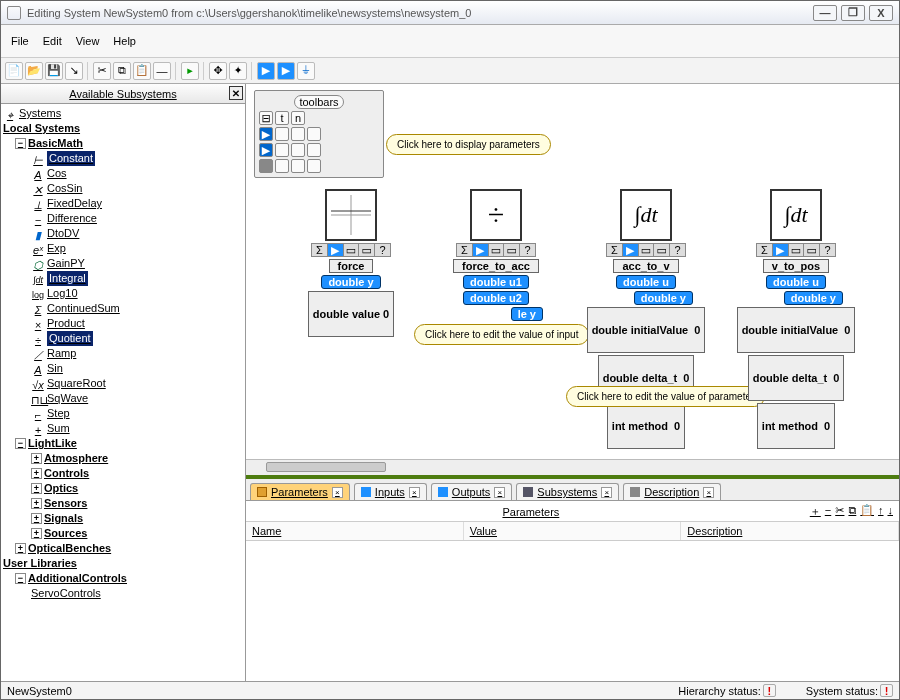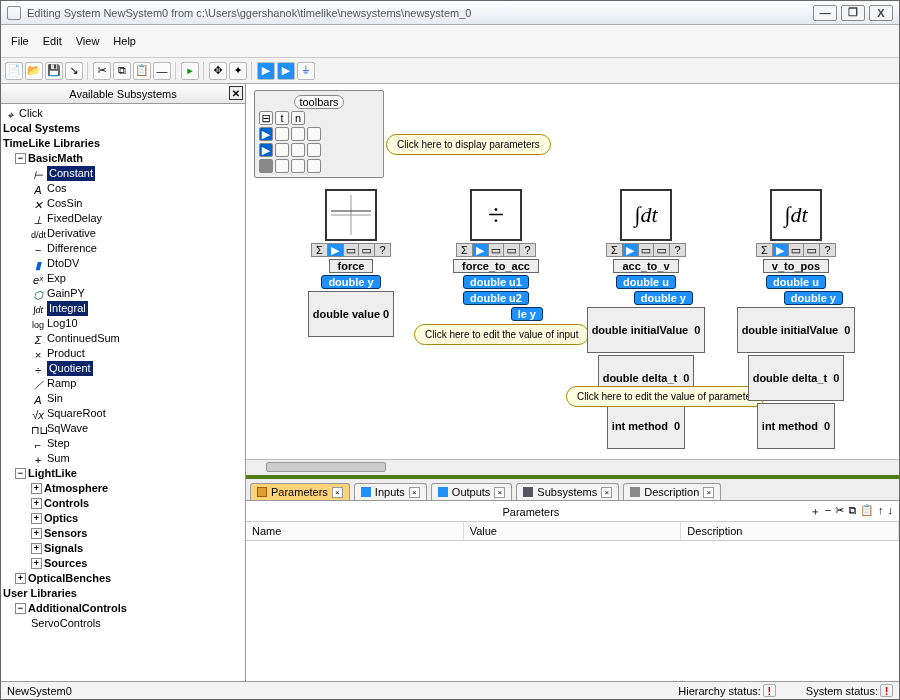--- a/index.html
+++ b/index.html
@@ -7,21 +7,21 @@
 .titlebar { background:linear-gradient(#fff,#e6eaf2); height:24px; display:flex; align-items:center; padding:0 6px; border-bottom:1px solid #aaa;}
 .titlebar .icon-app { width:14px;height:14px;border:1px solid #888;border-radius:2px;margin-right:6px;}
 .titlebar .title{flex:1;color:#555;}
 .winbtns{display:flex;gap:4px;}
 .winbtn{width:24px;height:16px;border:1px solid #888;border-radius:2px;background:#f4f6f9;display:flex;align-items:center;justify-content:center;font-weight:bold;color:#444;}
 .menubar{height:20px;display:flex;align-items:center;gap:2px;padding:16px 4px;border-bottom:1px solid #ccc;background:#f7f7f7;}
 .menubar span{padding:2px 6px;}
 .toolbar{height:26px;display:flex;align-items:center;gap:2px;padding:2px 4px;border-bottom:1px solid #aaa;background:#f3f3f3;}
 .tb{width:18px;height:18px;border:1px solid #bbb;border-radius:2px;background:#fafafa;display:flex;align-items:center;justify-content:center;}
 .tbsplit{width:2px;height:18px;border-left:1px solid #ccc;margin:0 2px;}
-.body{flex:1;display:flex;min-height:0;}
+.body{flex:1;display:flex;min-height:0;text-decoration:underline;}
 .leftpanel{width:245px;border-right:1px solid #999;display:flex;flex-direction:column;background:#fff;}
 .lp-header{height:20px;border-bottom:1px solid #999;background:linear-gradient(#fdfdfd,#e8e8e8);display:flex;align-items:center;justify-content:center;position:relative;}
 .lp-close{position:absolute;right:2px;top:2px;width:14px;height:14px;border:1px solid #333;background:#eee;display:flex;align-items:center;justify-content:center;font-weight:bold;font-size:10px;}
 .tree{flex:1;overflow:auto;padding:2px 2px 2px 2px;line-height:15px;}
 .tree .row{white-space:nowrap;display:flex;align-items:center;gap:2px;}
 .tree .ind0{padding-left:0;} .tree .ind1{padding-left:12px;} .tree .ind2{padding-left:28px;}
 .tree .bold{font-weight:bold;}
 .tree .hl{background:#0a246a;color:#fff;padding:0 2px;}
 .tree .tog{width:11px;height:11px;border:1px solid #888;display:inline-flex;align-items:center;justify-content:center;font-size:9px;line-height:9px;}
 .gicon{width:14px;height:12px;display:inline-block;text-align:center;font-style:italic;}
@@ -107,51 +107,44 @@
 <div class="body">
 
   <div class="leftpanel">
     <div class="lp-header">
       <span>Available Subsystems</span>
       <div class="lp-close">✕</div>
     </div>
     <div class="tree">
       <div class="row ind0">
           <span class="gicon">⌖</span>
-          <span>Click</span>
+          <span>Systems</span>
         </div>
       <div class="row ind0 bold">
           <span>Local Systems</span>
-        </div>
-      <div class="row ind0 bold">
-          <span>TimeLike Libraries</span>
         </div>
       <div class="row ind1 bold">
           <span class="tog">−</span>
           <span>BasicMath</span>
         </div>
       <div class="row ind2">
           <span class="gicon">⊢</span>
           <span class="hl">Constant</span>
         </div>
       <div class="row ind2">
           <span class="gicon">A</span>
           <span>Cos</span>
         </div>
       <div class="row ind2">
           <span class="gicon">✕</span>
           <span>CosSin</span>
         </div>
       <div class="row ind2">
           <span class="gicon">⟂</span>
           <span>FixedDelay</span>
-        </div>
-      <div class="row ind2">
-          <span class="gicon" style="font-style:normal;font-size:9px">d/dt</span>
-          <span>Derivative</span>
         </div>
       <div class="row ind2">
           <span class="gicon">−</span>
           <span>Difference</span>
         </div>
       <div class="row ind2">
           <span class="gicon" style="color:#06c">▮</span>
           <span>DtoDV</span>
         </div>
       <div class="row ind2">

